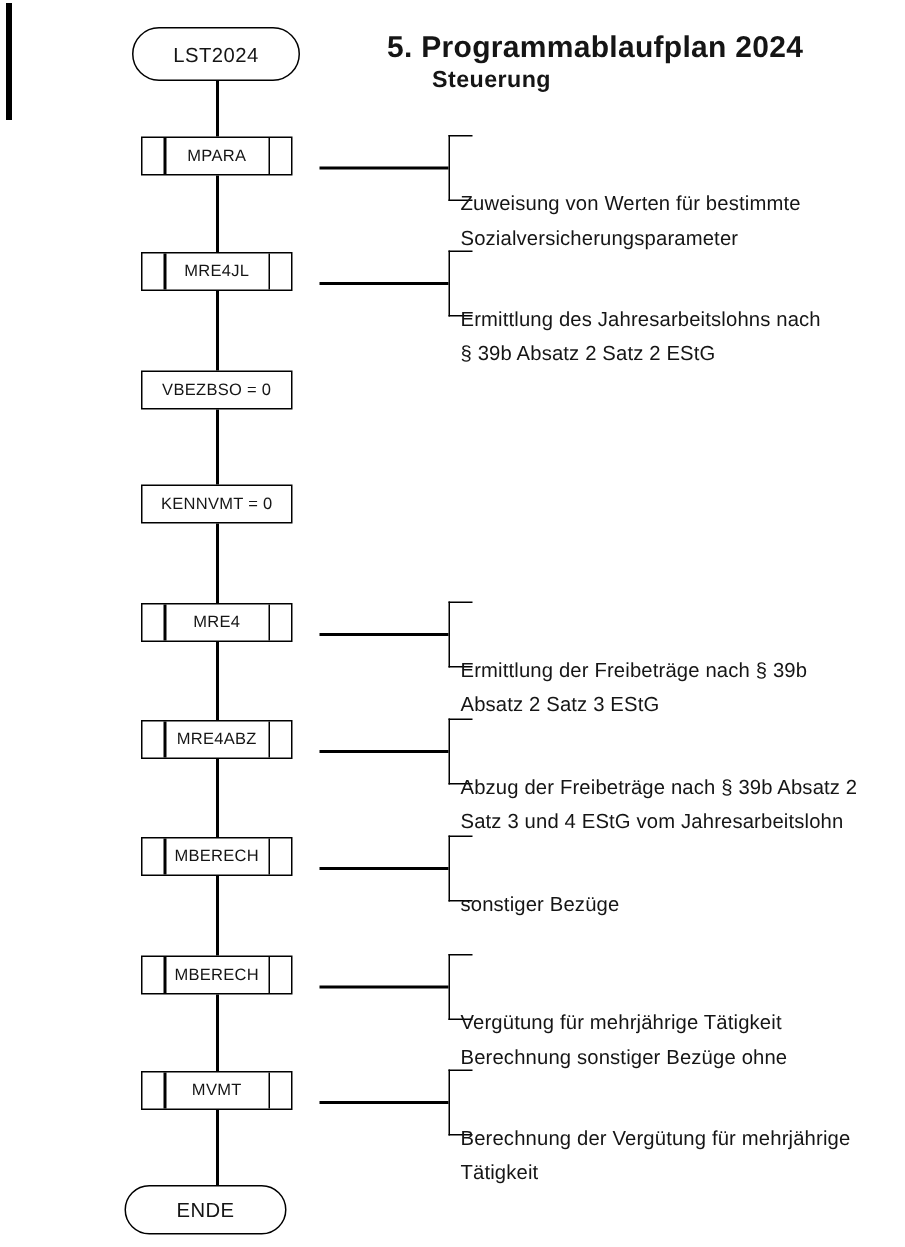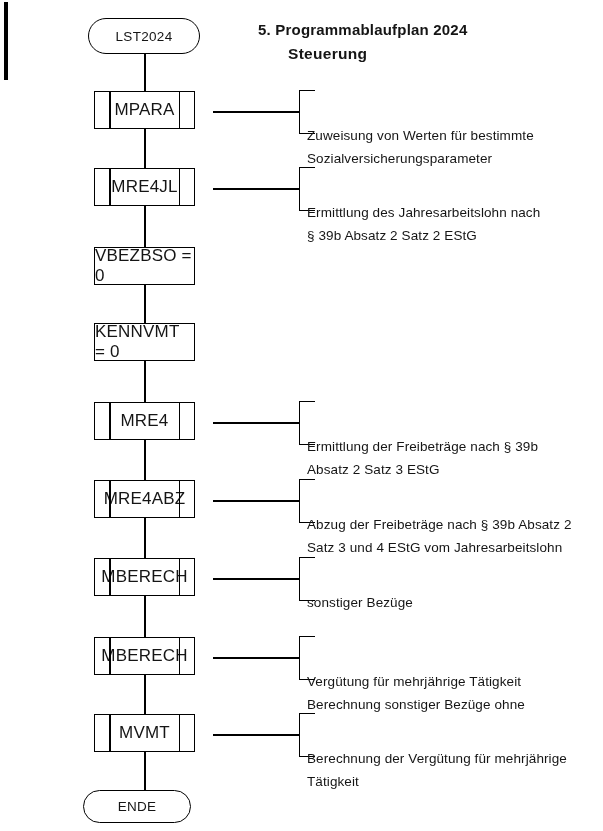--- a/index.html
+++ b/index.html
@@ -25,21 +25,21 @@
     width: 4px;
     height: 78px;
     background: #000000;
   }
 
   
   .title-line1 {
     position: absolute;
     left: 258px;
     top: 21px;
-    font-size: 15px;
+    font-size: 20px;
     font-weight: bold;
     letter-spacing: 0.2px;
     white-space: nowrap;
   }
   .title-line2 {
     position: absolute;
     left: 288px;
     top: 45px;
     font-size: 15.5px;
     font-weight: bold;
@@ -76,28 +76,28 @@
     box-sizing: border-box;
   }
   .terminator.start { top: 18px; }
   .terminator.end   { top: 790px; left: 83px; width: 108px; height: 33px; border-radius: 17px; }
 
   
   .node {
     position: absolute;
     left: 94px;
     width: 101px;
-    height: 38px;
+    height: 26px;
     border: 1.6px solid #000000;
     background: #ffffff;
     z-index: 1;
     display: flex;
     align-items: center;
     justify-content: center;
-    font-size: 17px;
+    font-size: 11px;
     letter-spacing: 0.2px;
     box-sizing: border-box;
   }
   
   .node.subroutine::before,
   .node.subroutine::after {
     content: "";
     position: absolute;
     top: 0;
     bottom: 0;
@@ -164,21 +164,21 @@
     <div>Zuweisung von Werten für bestimmte</div>
     <div>Sozialversicherungsparameter</div>
   </div>
 
   <div class="node subroutine" style="top:168px">
     <span>MRE4JL</span>
   </div>
   <div class="conn" style="top:188px"></div>
   <div class="bracket" style="top:167px"></div>
   <div class="ann" style="top:168px">
-    <div>Ermittlung des Jahresarbeitslohn nach</div>
+    <div>Ermittlung des Jahresarbeitslohns nach</div>
     <div>§ 39b Absatz 2 Satz 2 EStG</div>
   </div>
 
   <div class="node" style="top:247px">
     <span>VBEZBSO = 0</span>
   </div>
 
   <div class="node" style="top:323px">
     <span>KENNVMT = 0</span>
   </div>

